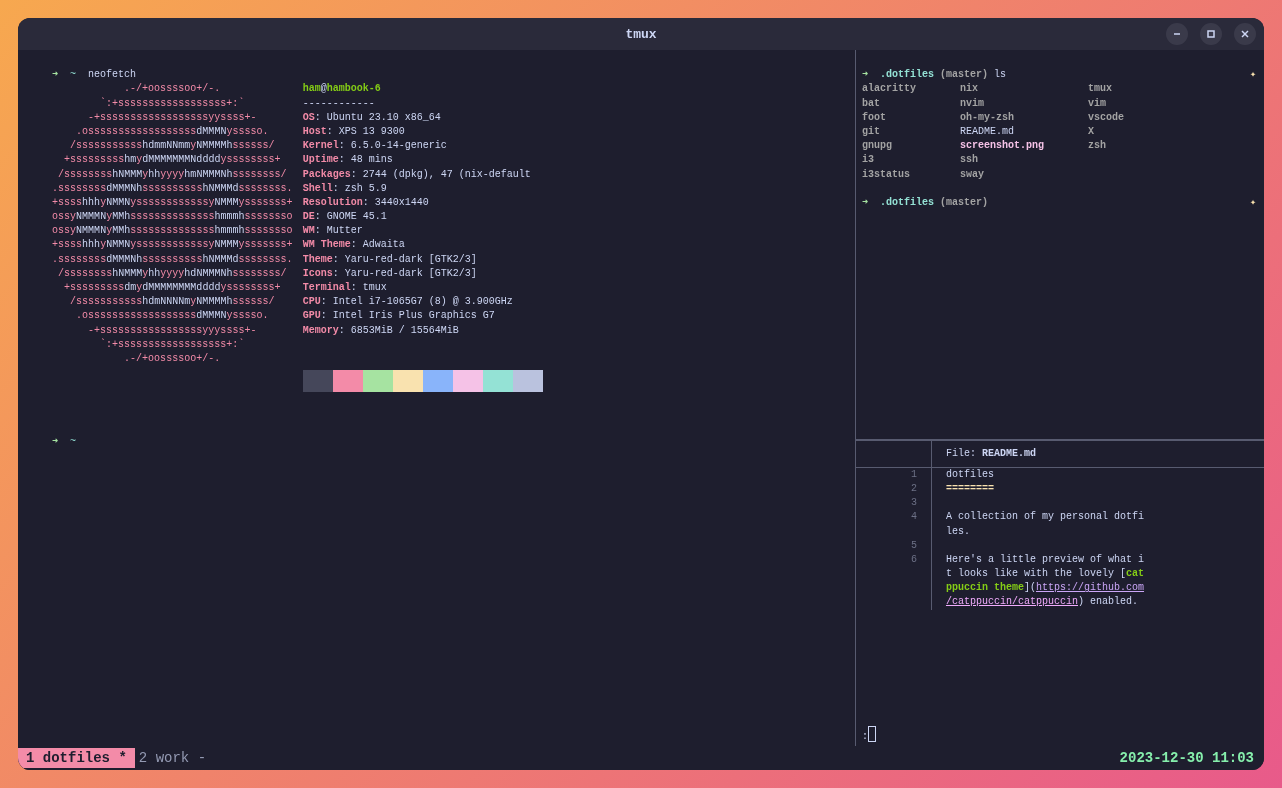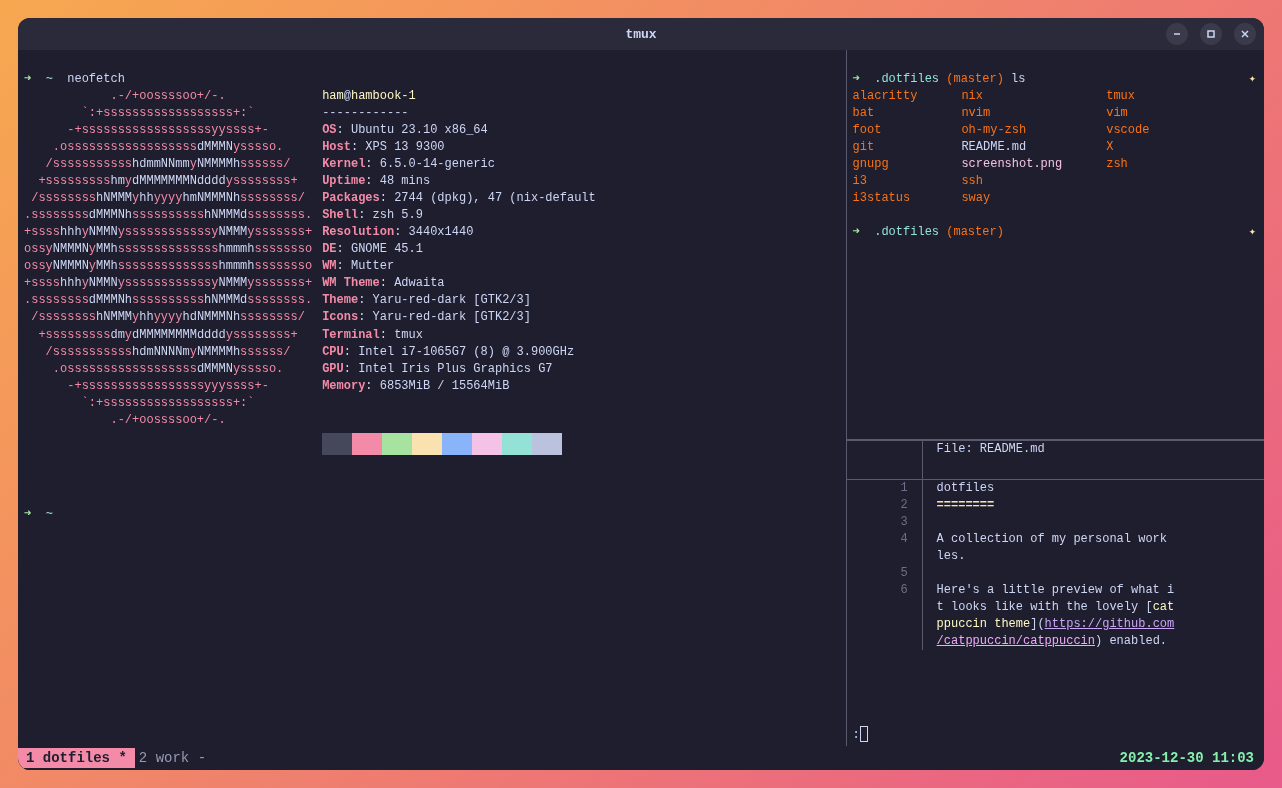--- a/index.html
+++ b/index.html
@@ -49,21 +49,22 @@
     color: #cdd6f4;
     font-size: 10px;
     cursor: pointer;
   }
   .terminal {
     flex: 1;
     display: flex;
     position: relative;
     color: #cdd6f4;
     line-height: 1.42;
-    font-size: 12px;
+    font-size: 10px;
+    margin-left: 28px;
   }
   .left-pane {
     flex: 0 0 66.5%;
     border-right: 1px solid #585b70;
     padding: 4px 6px;
     white-space: pre;
     overflow: hidden;
   }
   .right-panes {
     flex: 1;
@@ -97,24 +98,24 @@
     background: #f38ba8;
     color: #1e1e2e;
     padding: 2px 8px;
     font-weight: bold;
   }
   .status-inactive { padding: 2px 4px; }
   .status-right { margin-left: auto; padding-right: 10px; color: #86efac; font-weight: bold; }
 
   .green { color: #a6e3a1; }
   .teal { color: #94e2d5; }
-  .red { color: #fef9c3; }
-  .blue { color: #f97316; font-weight: normal; }
+  .red { color: #84cc16; }
+  .blue { color: #a3a3a3; font-weight: bold; }
   .white { color: #cdd6f4; }
-  .bold { font-weight: normal; }
+  .bold { font-weight: bold; }
   .underline { text-decoration: underline; }
   .yellow { color: #f9e2af; font-weight: bold;}
   .star { position: absolute; right: 8px; color: #f9e2af; }
 
   .ascii-line { white-space: pre; }
   .ascii-s { color: #f38ba8; }
   .ascii-w { color: #cdd6f4; }
 
   .neofetch-row { display: flex; }
   .neofetch-ascii { flex: 0 0 auto; }
@@ -124,21 +125,22 @@
   .color-blocks { display: flex; margin-top: 4px; }
   .cblk { width: 30px; height: 22px; }
 
   .ls-cols { display: flex; gap: 14px; }
   .ls-col { flex: 0 0 auto; padding-right: 30px; }
 
   .bat-header {
     border-bottom: 1px solid #585b70;
     border-top: 1px solid #585b70;
     display: flex;
-    height: 40px;
+    height: 28px;
+    align-items: center;
   }
   .ln-gutter {
     width: 76px;
     border-right: 1px solid #585b70;
     text-align: right;
     padding: 0 14px 0 0;
     color: #6c7086;
     height: 100%;
     display: flex;
     align-items: center;
@@ -183,21 +185,21 @@
         </div>
     </div>
   </div>
 
   <div class="terminal">
 
     <div class="left-pane">
 <span class="green">➜</span>  <span class="teal">~</span>  <span>neofetch</span>
 <div class="neofetch-row">
 <div id="ascii-art" class="neofetch-ascii"><div class="ascii-line">            <span class="ascii-s">.</span><span class="ascii-s">-</span><span class="ascii-s">/</span><span class="ascii-s">+</span><span class="ascii-s">o</span><span class="ascii-s">o</span><span class="ascii-s">s</span><span class="ascii-s">s</span><span class="ascii-s">s</span><span class="ascii-s">s</span><span class="ascii-s">o</span><span class="ascii-s">o</span><span class="ascii-s">+</span><span class="ascii-s">/</span><span class="ascii-s">-</span><span class="ascii-s">.</span></div><div class="ascii-line">        <span class="ascii-s">`</span><span class="ascii-s">:</span><span class="ascii-s">+</span><span class="ascii-s">s</span><span class="ascii-s">s</span><span class="ascii-s">s</span><span class="ascii-s">s</span><span class="ascii-s">s</span><span class="ascii-s">s</span><span class="ascii-s">s</span><span class="ascii-s">s</span><span class="ascii-s">s</span><span class="ascii-s">s</span><span class="ascii-s">s</span><span class="ascii-s">s</span><span class="ascii-s">s</span><span class="ascii-s">s</span><span class="ascii-s">s</span><span class="ascii-s">s</span><span class="ascii-s">s</span><span class="ascii-s">s</span><span class="ascii-s">+</span><span class="ascii-s">:</span><span class="ascii-s">`</span></div><div class="ascii-line">      <span class="ascii-s">-</span><span class="ascii-s">+</span><span class="ascii-s">s</span><span class="ascii-s">s</span><span class="ascii-s">s</span><span class="ascii-s">s</span><span class="ascii-s">s</span><span class="ascii-s">s</span><span class="ascii-s">s</span><span class="ascii-s">s</span><span class="ascii-s">s</span><span class="ascii-s">s</span><span class="ascii-s">s</span><span class="ascii-s">s</span><span class="ascii-s">s</span><span class="ascii-s">s</span><span class="ascii-s">s</span><span class="ascii-s">s</span><span class="ascii-s">s</span><span class="ascii-s">s</span><span class="ascii-s">y</span><span class="ascii-s">y</span><span class="ascii-s">s</span><span class="ascii-s">s</span><span class="ascii-s">s</span><span class="ascii-s">s</span><span class="ascii-s">+</span><span class="ascii-s">-</span></div><div class="ascii-line">    <span class="ascii-s">.</span><span class="ascii-s">o</span><span class="ascii-s">s</span><span class="ascii-s">s</span><span class="ascii-s">s</span><span class="ascii-s">s</span><span class="ascii-s">s</span><span class="ascii-s">s</span><span class="ascii-s">s</span><span class="ascii-s">s</span><span class="ascii-s">s</span><span class="ascii-s">s</span><span class="ascii-s">s</span><span class="ascii-s">s</span><span class="ascii-s">s</span><span class="ascii-s">s</span><span class="ascii-s">s</span><span class="ascii-s">s</span><span class="ascii-s">s</span><span class="ascii-s">s</span><span class="ascii-w">d</span><span class="ascii-w">M</span><span class="ascii-w">M</span><span class="ascii-w">M</span><span class="ascii-w">N</span><span class="ascii-s">y</span><span class="ascii-s">s</span><span class="ascii-s">s</span><span class="ascii-s">s</span><span class="ascii-s">s</span><span class="ascii-s">o</span><span class="ascii-s">.</span></div><div class="ascii-line">   <span class="ascii-s">/</span><span class="ascii-s">s</span><span class="ascii-s">s</span><span class="ascii-s">s</span><span class="ascii-s">s</span><span class="ascii-s">s</span><span class="ascii-s">s</span><span class="ascii-s">s</span><span class="ascii-s">s</span><span class="ascii-s">s</span><span class="ascii-s">s</span><span class="ascii-s">s</span><span class="ascii-w">h</span><span class="ascii-w">d</span><span class="ascii-w">m</span><span class="ascii-w">m</span><span class="ascii-w">N</span><span class="ascii-w">N</span><span class="ascii-w">m</span><span class="ascii-w">m</span><span class="ascii-s">y</span><span class="ascii-w">N</span><span class="ascii-w">M</span><span class="ascii-w">M</span><span class="ascii-w">M</span><span class="ascii-w">M</span><span class="ascii-w">h</span><span class="ascii-s">s</span><span class="ascii-s">s</span><span class="ascii-s">s</span><span class="ascii-s">s</span><span class="ascii-s">s</span><span class="ascii-s">s</span><span class="ascii-s">/</span></div><div class="ascii-line">  <span class="ascii-s">+</span><span class="ascii-s">s</span><span class="ascii-s">s</span><span class="ascii-s">s</span><span class="ascii-s">s</span><span class="ascii-s">s</span><span class="ascii-s">s</span><span class="ascii-s">s</span><span class="ascii-s">s</span><span class="ascii-s">s</span><span class="ascii-w">h</span><span class="ascii-w">m</span><span class="ascii-s">y</span><span class="ascii-w">d</span><span class="ascii-w">M</span><span class="ascii-w">M</span><span class="ascii-w">M</span><span class="ascii-w">M</span><span class="ascii-w">M</span><span class="ascii-w">M</span><span class="ascii-w">M</span><span class="ascii-w">N</span><span class="ascii-w">d</span><span class="ascii-w">d</span><span class="ascii-w">d</span><span class="ascii-w">d</span><span class="ascii-s">y</span><span class="ascii-s">s</span><span class="ascii-s">s</span><span class="ascii-s">s</span><span class="ascii-s">s</span><span class="ascii-s">s</span><span class="ascii-s">s</span><span class="ascii-s">s</span><span class="ascii-s">s</span><span class="ascii-s">+</span></div><div class="ascii-line"> <span class="ascii-s">/</span><span class="ascii-s">s</span><span class="ascii-s">s</span><span class="ascii-s">s</span><span class="ascii-s">s</span><span class="ascii-s">s</span><span class="ascii-s">s</span><span class="ascii-s">s</span><span class="ascii-s">s</span><span class="ascii-w">h</span><span class="ascii-w">N</span><span class="ascii-w">M</span><span class="ascii-w">M</span><span class="ascii-w">M</span><span class="ascii-s">y</span><span class="ascii-w">h</span><span class="ascii-w">h</span><span class="ascii-s">y</span><span class="ascii-s">y</span><span class="ascii-s">y</span><span class="ascii-s">y</span><span class="ascii-w">h</span><span class="ascii-w">m</span><span class="ascii-w">N</span><span class="ascii-w">M</span><span class="ascii-w">M</span><span class="ascii-w">M</span><span class="ascii-w">N</span><span class="ascii-w">h</span><span class="ascii-s">s</span><span class="ascii-s">s</span><span class="ascii-s">s</span><span class="ascii-s">s</span><span class="ascii-s">s</span><span class="ascii-s">s</span><span class="ascii-s">s</span><span class="ascii-s">s</span><span class="ascii-s">/</span></div><div class="ascii-line"><span class="ascii-s">.</span><span class="ascii-s">s</span><span class="ascii-s">s</span><span class="ascii-s">s</span><span class="ascii-s">s</span><span class="ascii-s">s</span><span class="ascii-s">s</span><span class="ascii-s">s</span><span class="ascii-s">s</span><span class="ascii-w">d</span><span class="ascii-w">M</span><span class="ascii-w">M</span><span class="ascii-w">M</span><span class="ascii-w">N</span><span class="ascii-w">h</span><span class="ascii-s">s</span><span class="ascii-s">s</span><span class="ascii-s">s</span><span class="ascii-s">s</span><span class="ascii-s">s</span><span class="ascii-s">s</span><span class="ascii-s">s</span><span class="ascii-s">s</span><span class="ascii-s">s</span><span class="ascii-s">s</span><span class="ascii-w">h</span><span class="ascii-w">N</span><span class="ascii-w">M</span><span class="ascii-w">M</span><span class="ascii-w">M</span><span class="ascii-w">d</span><span class="ascii-s">s</span><span class="ascii-s">s</span><span class="ascii-s">s</span><span class="ascii-s">s</span><span class="ascii-s">s</span><span class="ascii-s">s</span><span class="ascii-s">s</span><span class="ascii-s">s</span><span class="ascii-s">.</span></div><div class="ascii-line"><span class="ascii-s">+</span><span class="ascii-s">s</span><span class="ascii-s">s</span><span class="ascii-s">s</span><span class="ascii-s">s</span><span class="ascii-w">h</span><span class="ascii-w">h</span><span class="ascii-w">h</span><span class="ascii-s">y</span><span class="ascii-w">N</span><span class="ascii-w">M</span><span class="ascii-w">M</span><span class="ascii-w">N</span><span class="ascii-s">y</span><span class="ascii-s">s</span><span class="ascii-s">s</span><span class="ascii-s">s</span><span class="ascii-s">s</span><span class="ascii-s">s</span><span class="ascii-s">s</span><span class="ascii-s">s</span><span class="ascii-s">s</span><span class="ascii-s">s</span><span class="ascii-s">s</span><span class="ascii-s">s</span><span class="ascii-s">s</span><span class="ascii-s">y</span><span class="ascii-w">N</span><span class="ascii-w">M</span><span class="ascii-w">M</span><span class="ascii-w">M</span><span class="ascii-s">y</span><span class="ascii-s">s</span><span class="ascii-s">s</span><span class="ascii-s">s</span><span class="ascii-s">s</span><span class="ascii-s">s</span><span class="ascii-s">s</span><span class="ascii-s">s</span><span class="ascii-s">+</span></div><div class="ascii-line"><span class="ascii-s">o</span><span class="ascii-s">s</span><span class="ascii-s">s</span><span class="ascii-s">y</span><span class="ascii-w">N</span><span class="ascii-w">M</span><span class="ascii-w">M</span><span class="ascii-w">M</span><span class="ascii-w">N</span><span class="ascii-s">y</span><span class="ascii-w">M</span><span class="ascii-w">M</span><span class="ascii-w">h</span><span class="ascii-s">s</span><span class="ascii-s">s</span><span class="ascii-s">s</span><span class="ascii-s">s</span><span class="ascii-s">s</span><span class="ascii-s">s</span><span class="ascii-s">s</span><span class="ascii-s">s</span><span class="ascii-s">s</span><span class="ascii-s">s</span><span class="ascii-s">s</span><span class="ascii-s">s</span><span class="ascii-s">s</span><span class="ascii-s">s</span><span class="ascii-w">h</span><span class="ascii-w">m</span><span class="ascii-w">m</span><span class="ascii-w">m</span><span class="ascii-w">h</span><span class="ascii-s">s</span><span class="ascii-s">s</span><span class="ascii-s">s</span><span class="ascii-s">s</span><span class="ascii-s">s</span><span class="ascii-s">s</span><span class="ascii-s">s</span><span class="ascii-s">o</span></div><div class="ascii-line"><span class="ascii-s">o</span><span class="ascii-s">s</span><span class="ascii-s">s</span><span class="ascii-s">y</span><span class="ascii-w">N</span><span class="ascii-w">M</span><span class="ascii-w">M</span><span class="ascii-w">M</span><span class="ascii-w">N</span><span class="ascii-s">y</span><span class="ascii-w">M</span><span class="ascii-w">M</span><span class="ascii-w">h</span><span class="ascii-s">s</span><span class="ascii-s">s</span><span class="ascii-s">s</span><span class="ascii-s">s</span><span class="ascii-s">s</span><span class="ascii-s">s</span><span class="ascii-s">s</span><span class="ascii-s">s</span><span class="ascii-s">s</span><span class="ascii-s">s</span><span class="ascii-s">s</span><span class="ascii-s">s</span><span class="ascii-s">s</span><span class="ascii-s">s</span><span class="ascii-w">h</span><span class="ascii-w">m</span><span class="ascii-w">m</span><span class="ascii-w">m</span><span class="ascii-w">h</span><span class="ascii-s">s</span><span class="ascii-s">s</span><span class="ascii-s">s</span><span class="ascii-s">s</span><span class="ascii-s">s</span><span class="ascii-s">s</span><span class="ascii-s">s</span><span class="ascii-s">o</span></div><div class="ascii-line"><span class="ascii-s">+</span><span class="ascii-s">s</span><span class="ascii-s">s</span><span class="ascii-s">s</span><span class="ascii-s">s</span><span class="ascii-w">h</span><span class="ascii-w">h</span><span class="ascii-w">h</span><span class="ascii-s">y</span><span class="ascii-w">N</span><span class="ascii-w">M</span><span class="ascii-w">M</span><span class="ascii-w">N</span><span class="ascii-s">y</span><span class="ascii-s">s</span><span class="ascii-s">s</span><span class="ascii-s">s</span><span class="ascii-s">s</span><span class="ascii-s">s</span><span class="ascii-s">s</span><span class="ascii-s">s</span><span class="ascii-s">s</span><span class="ascii-s">s</span><span class="ascii-s">s</span><span class="ascii-s">s</span><span class="ascii-s">s</span><span class="ascii-s">y</span><span class="ascii-w">N</span><span class="ascii-w">M</span><span class="ascii-w">M</span><span class="ascii-w">M</span><span class="ascii-s">y</span><span class="ascii-s">s</span><span class="ascii-s">s</span><span class="ascii-s">s</span><span class="ascii-s">s</span><span class="ascii-s">s</span><span class="ascii-s">s</span><span class="ascii-s">s</span><span class="ascii-s">+</span></div><div class="ascii-line"><span class="ascii-s">.</span><span class="ascii-s">s</span><span class="ascii-s">s</span><span class="ascii-s">s</span><span class="ascii-s">s</span><span class="ascii-s">s</span><span class="ascii-s">s</span><span class="ascii-s">s</span><span class="ascii-s">s</span><span class="ascii-w">d</span><span class="ascii-w">M</span><span class="ascii-w">M</span><span class="ascii-w">M</span><span class="ascii-w">N</span><span class="ascii-w">h</span><span class="ascii-s">s</span><span class="ascii-s">s</span><span class="ascii-s">s</span><span class="ascii-s">s</span><span class="ascii-s">s</span><span class="ascii-s">s</span><span class="ascii-s">s</span><span class="ascii-s">s</span><span class="ascii-s">s</span><span class="ascii-s">s</span><span class="ascii-w">h</span><span class="ascii-w">N</span><span class="ascii-w">M</span><span class="ascii-w">M</span><span class="ascii-w">M</span><span class="ascii-w">d</span><span class="ascii-s">s</span><span class="ascii-s">s</span><span class="ascii-s">s</span><span class="ascii-s">s</span><span class="ascii-s">s</span><span class="ascii-s">s</span><span class="ascii-s">s</span><span class="ascii-s">s</span><span class="ascii-s">.</span></div><div class="ascii-line"> <span class="ascii-s">/</span><span class="ascii-s">s</span><span class="ascii-s">s</span><span class="ascii-s">s</span><span class="ascii-s">s</span><span class="ascii-s">s</span><span class="ascii-s">s</span><span class="ascii-s">s</span><span class="ascii-s">s</span><span class="ascii-w">h</span><span class="ascii-w">N</span><span class="ascii-w">M</span><span class="ascii-w">M</span><span class="ascii-w">M</span><span class="ascii-s">y</span><span class="ascii-w">h</span><span class="ascii-w">h</span><span class="ascii-s">y</span><span class="ascii-s">y</span><span class="ascii-s">y</span><span class="ascii-s">y</span><span class="ascii-w">h</span><span class="ascii-w">d</span><span class="ascii-w">N</span><span class="ascii-w">M</span><span class="ascii-w">M</span><span class="ascii-w">M</span><span class="ascii-w">N</span><span class="ascii-w">h</span><span class="ascii-s">s</span><span class="ascii-s">s</span><span class="ascii-s">s</span><span class="ascii-s">s</span><span class="ascii-s">s</span><span class="ascii-s">s</span><span class="ascii-s">s</span><span class="ascii-s">s</span><span class="ascii-s">/</span></div><div class="ascii-line">  <span class="ascii-s">+</span><span class="ascii-s">s</span><span class="ascii-s">s</span><span class="ascii-s">s</span><span class="ascii-s">s</span><span class="ascii-s">s</span><span class="ascii-s">s</span><span class="ascii-s">s</span><span class="ascii-s">s</span><span class="ascii-s">s</span><span class="ascii-w">d</span><span class="ascii-w">m</span><span class="ascii-s">y</span><span class="ascii-w">d</span><span class="ascii-w">M</span><span class="ascii-w">M</span><span class="ascii-w">M</span><span class="ascii-w">M</span><span class="ascii-w">M</span><span class="ascii-w">M</span><span class="ascii-w">M</span><span class="ascii-w">M</span><span class="ascii-w">d</span><span class="ascii-w">d</span><span class="ascii-w">d</span><span class="ascii-w">d</span><span class="ascii-s">y</span><span class="ascii-s">s</span><span class="ascii-s">s</span><span class="ascii-s">s</span><span class="ascii-s">s</span><span class="ascii-s">s</span><span class="ascii-s">s</span><span class="ascii-s">s</span><span class="ascii-s">s</span><span class="ascii-s">+</span></div><div class="ascii-line">   <span class="ascii-s">/</span><span class="ascii-s">s</span><span class="ascii-s">s</span><span class="ascii-s">s</span><span class="ascii-s">s</span><span class="ascii-s">s</span><span class="ascii-s">s</span><span class="ascii-s">s</span><span class="ascii-s">s</span><span class="ascii-s">s</span><span class="ascii-s">s</span><span class="ascii-s">s</span><span class="ascii-w">h</span><span class="ascii-w">d</span><span class="ascii-w">m</span><span class="ascii-w">N</span><span class="ascii-w">N</span><span class="ascii-w">N</span><span class="ascii-w">N</span><span class="ascii-w">m</span><span class="ascii-s">y</span><span class="ascii-w">N</span><span class="ascii-w">M</span><span class="ascii-w">M</span><span class="ascii-w">M</span><span class="ascii-w">M</span><span class="ascii-w">h</span><span class="ascii-s">s</span><span class="ascii-s">s</span><span class="ascii-s">s</span><span class="ascii-s">s</span><span class="ascii-s">s</span><span class="ascii-s">s</span><span class="ascii-s">/</span></div><div class="ascii-line">    <span class="ascii-s">.</span><span class="ascii-s">o</span><span class="ascii-s">s</span><span class="ascii-s">s</span><span class="ascii-s">s</span><span class="ascii-s">s</span><span class="ascii-s">s</span><span class="ascii-s">s</span><span class="ascii-s">s</span><span class="ascii-s">s</span><span class="ascii-s">s</span><span class="ascii-s">s</span><span class="ascii-s">s</span><span class="ascii-s">s</span><span class="ascii-s">s</span><span class="ascii-s">s</span><span class="ascii-s">s</span><span class="ascii-s">s</span><span class="ascii-s">s</span><span class="ascii-s">s</span><span class="ascii-w">d</span><span class="ascii-w">M</span><span class="ascii-w">M</span><span class="ascii-w">M</span><span class="ascii-w">N</span><span class="ascii-s">y</span><span class="ascii-s">s</span><span class="ascii-s">s</span><span class="ascii-s">s</span><span class="ascii-s">s</span><span class="ascii-s">o</span><span class="ascii-s">.</span></div><div class="ascii-line">      <span class="ascii-s">-</span><span class="ascii-s">+</span><span class="ascii-s">s</span><span class="ascii-s">s</span><span class="ascii-s">s</span><span class="ascii-s">s</span><span class="ascii-s">s</span><span class="ascii-s">s</span><span class="ascii-s">s</span><span class="ascii-s">s</span><span class="ascii-s">s</span><span class="ascii-s">s</span><span class="ascii-s">s</span><span class="ascii-s">s</span><span class="ascii-s">s</span><span class="ascii-s">s</span><span class="ascii-s">s</span><span class="ascii-s">s</span><span class="ascii-s">s</span><span class="ascii-s">y</span><span class="ascii-s">y</span><span class="ascii-s">y</span><span class="ascii-s">s</span><span class="ascii-s">s</span><span class="ascii-s">s</span><span class="ascii-s">s</span><span class="ascii-s">+</span><span class="ascii-s">-</span></div><div class="ascii-line">        <span class="ascii-s">`</span><span class="ascii-s">:</span><span class="ascii-s">+</span><span class="ascii-s">s</span><span class="ascii-s">s</span><span class="ascii-s">s</span><span class="ascii-s">s</span><span class="ascii-s">s</span><span class="ascii-s">s</span><span class="ascii-s">s</span><span class="ascii-s">s</span><span class="ascii-s">s</span><span class="ascii-s">s</span><span class="ascii-s">s</span><span class="ascii-s">s</span><span class="ascii-s">s</span><span class="ascii-s">s</span><span class="ascii-s">s</span><span class="ascii-s">s</span><span class="ascii-s">s</span><span class="ascii-s">s</span><span class="ascii-s">+</span><span class="ascii-s">:</span><span class="ascii-s">`</span></div><div class="ascii-line">            <span class="ascii-s">.</span><span class="ascii-s">-</span><span class="ascii-s">/</span><span class="ascii-s">+</span><span class="ascii-s">o</span><span class="ascii-s">o</span><span class="ascii-s">s</span><span class="ascii-s">s</span><span class="ascii-s">s</span><span class="ascii-s">s</span><span class="ascii-s">o</span><span class="ascii-s">o</span><span class="ascii-s">+</span><span class="ascii-s">/</span><span class="ascii-s">-</span><span class="ascii-s">.</span></div></div>
-<div class="neofetch-info"><span class="red bold">ham</span><span class="white">@</span><span class="red bold">hambook-1</span>
+<div class="neofetch-info"><span class="red bold">ham</span><span class="white">@</span><span class="red bold">hambook-6</span>
 <span class="white">------------</span>
 <div id="nf-info-list"><div><span class="info-key">OS</span><span>: Ubuntu 23.10 x86_64</span></div><div><span class="info-key">Host</span><span>: XPS 13 9300</span></div><div><span class="info-key">Kernel</span><span>: 6.5.0-14-generic</span></div><div><span class="info-key">Uptime</span><span>: 48 mins</span></div><div><span class="info-key">Packages</span><span>: 2744 (dpkg), 47 (nix-default</span></div><div><span class="info-key">Shell</span><span>: zsh 5.9</span></div><div><span class="info-key">Resolution</span><span>: 3440x1440</span></div><div><span class="info-key">DE</span><span>: GNOME 45.1</span></div><div><span class="info-key">WM</span><span>: Mutter</span></div><div><span class="info-key">WM Theme</span><span>: Adwaita</span></div><div><span class="info-key">Theme</span><span>: Yaru-red-dark [GTK2/3]</span></div><div><span class="info-key">Icons</span><span>: Yaru-red-dark [GTK2/3]</span></div><div><span class="info-key">Terminal</span><span>: tmux</span></div><div><span class="info-key">CPU</span><span>: Intel i7-1065G7 (8) @ 3.900GHz</span></div><div><span class="info-key">GPU</span><span>: Intel Iris Plus Graphics G7</span></div><div><span class="info-key">Memory</span><span>: 6853MiB / 15564MiB</span></div></div>
 
 <div class="color-blocks" id="color-blocks"><div class="cblk" style="background: rgb(69, 71, 90);"></div><div class="cblk" style="background: rgb(243, 139, 168);"></div><div class="cblk" style="background: rgb(166, 227, 161);"></div><div class="cblk" style="background: rgb(249, 226, 175);"></div><div class="cblk" style="background: rgb(137, 180, 250);"></div><div class="cblk" style="background: rgb(245, 194, 231);"></div><div class="cblk" style="background: rgb(148, 226, 213);"></div><div class="cblk" style="background: rgb(186, 194, 222);"></div></div>
 </div>
 </div>
 
 <span class="green">➜</span>  <span class="teal">~</span>
     </div>
 
@@ -221,21 +223,21 @@
 
 5
 6
 
 
 
 </div>
           <div class="bat-content"><span>dotfiles</span>
 <span class="yellow">========</span>
 
-<span>A collection of my personal work</span>
+<span>A collection of my personal dotfi</span>
 <span>les.</span>
 
 <span>Here's a little preview of what i</span>
 <span>t looks like with the lovely [</span><span class="red bold">cat</span>
 <span class="red bold">ppuccin theme</span><span>](</span><span class="underline" style="color:#cba6f7">https://github.com</span>
 <span class="underline" style="color:#f0abfc">/catppuccin/catppuccin</span><span>) enabled.</span>
 </div>
         </div>
         <div style="position:absolute; bottom:2px; left:6px;"><span>:</span><span class="cursor"></span></div>
       </div>

